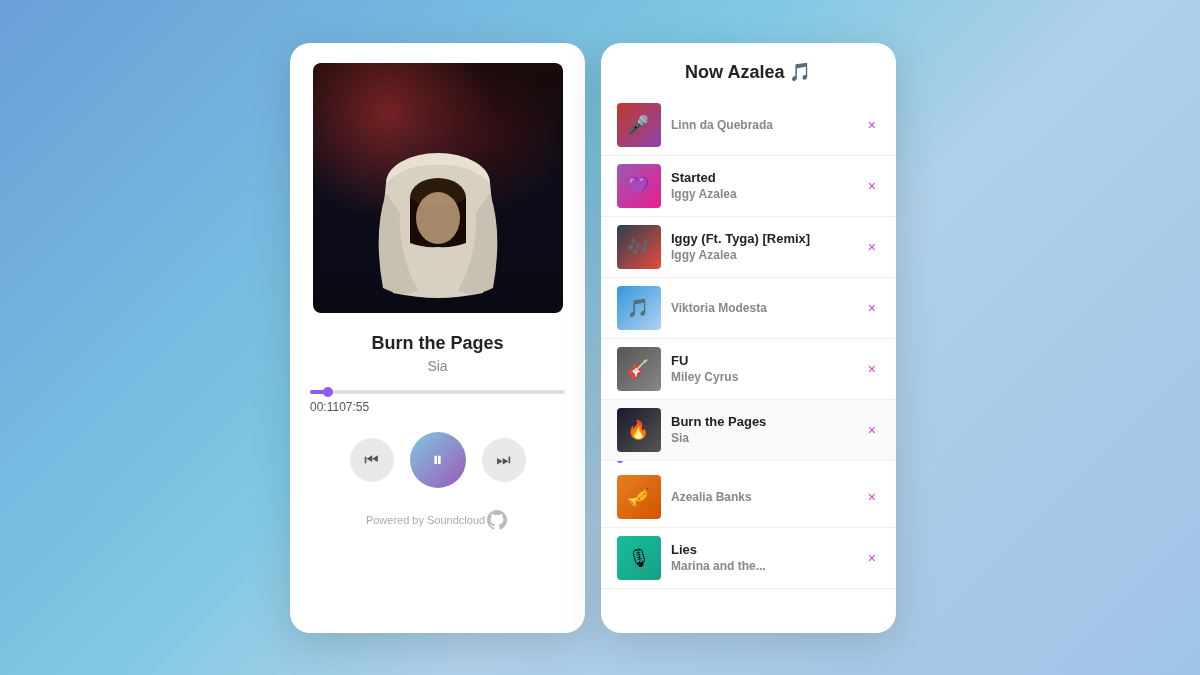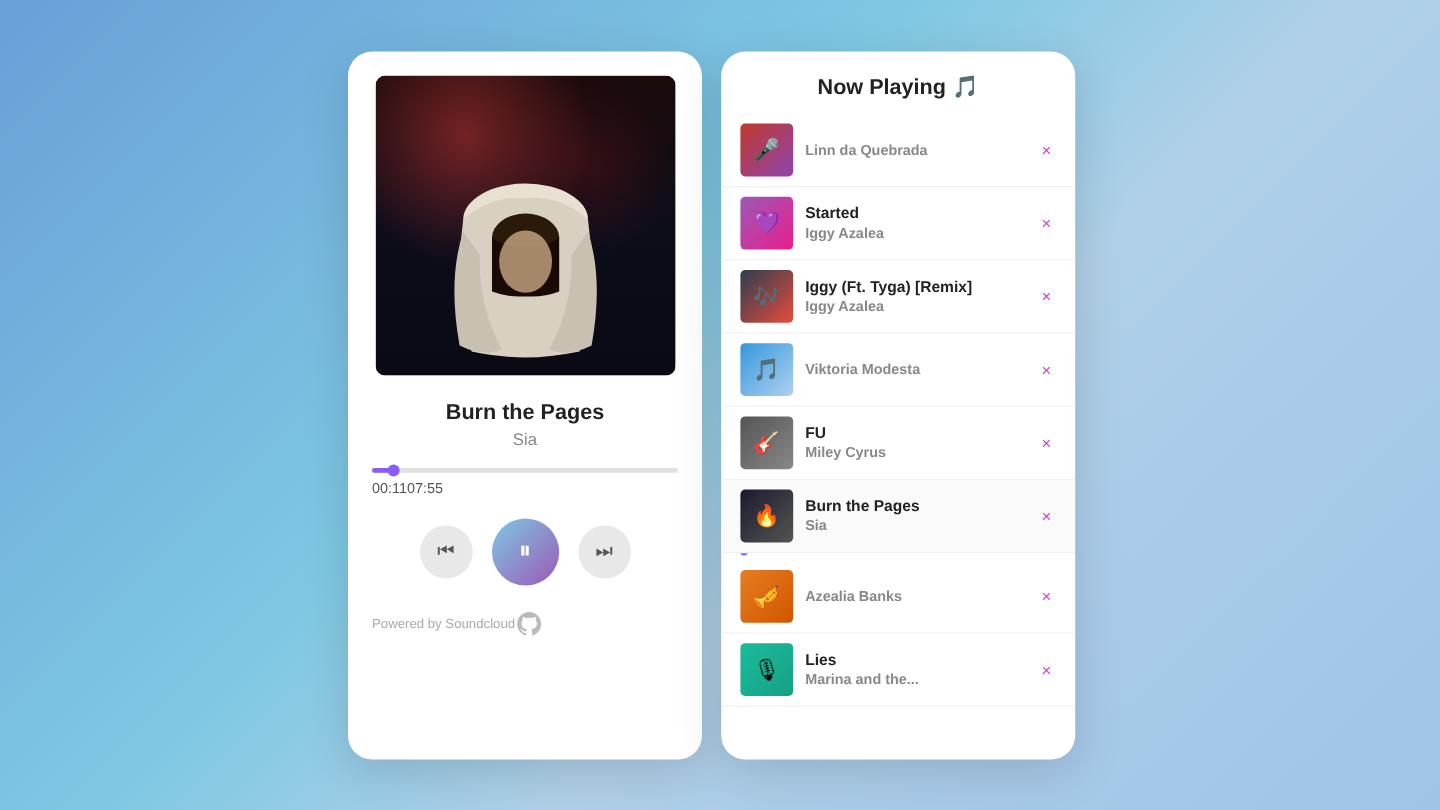--- a/index.html
+++ b/index.html
@@ -149,21 +149,21 @@
       display: flex;
       align-items: center;
       justify-content: center;
       font-size: 20px;
       color: #fff;
     }
 
     .powered-row {
       width: 100%;
       display: flex;
-      justify-content: flex-start;
+      justify-content: center;
       align-items: center;
     }
 
     .powered-text {
       font-size: 11px;
       color: #aaa;
     }
 
     .github-icon {
       width: 24px;
@@ -335,21 +335,21 @@
 
     <div class="powered-row">
       <span class="powered-text">Powered by Soundcloud</span>
       <svg class="github-icon" viewBox="0 0 24 24" fill="currentColor">
         <path d="M12 2C6.477 2 2 6.477 2 12c0 4.418 2.865 8.166 6.839 9.489.5.092.682-.217.682-.482 0-.237-.008-.866-.013-1.7-2.782.603-3.369-1.342-3.369-1.342-.454-1.154-1.11-1.462-1.11-1.462-.908-.62.069-.608.069-.608 1.003.07 1.531 1.03 1.531 1.03.892 1.529 2.341 1.087 2.91.831.092-.646.35-1.086.636-1.336-2.22-.253-4.555-1.11-4.555-4.943 0-1.091.39-1.984 1.029-2.683-.103-.253-.446-1.27.098-2.647 0 0 .84-.269 2.75 1.025A9.578 9.578 0 0112 6.836c.85.004 1.705.115 2.504.337 1.909-1.294 2.747-1.025 2.747-1.025.546 1.377.202 2.394.1 2.647.64.699 1.028 1.592 1.028 2.683 0 3.842-2.339 4.687-4.566 4.935.359.309.678.919.678 1.852 0 1.336-.012 2.415-.012 2.743 0 .267.18.578.688.48C19.138 20.163 22 16.418 22 12c0-5.523-4.477-10-10-10z"></path>
       </svg>
     </div>
   </div>
 
   <div class="queue-panel">
-    <div class="queue-header">Now Playing 🎵</div>
+    <div class="queue-header">Now Azalea 🎵</div>
     <div class="queue-list" id="queue-list">
         <div class="queue-item">
     <div class="queue-thumb thumb-1">🎤</div>
     <div class="queue-info">
       <div class="queue-artist">Linn da Quebrada</div>
     </div>
     <span class="queue-remove">×</span>
   </div>
         <div class="queue-item">
     <div class="queue-thumb thumb-2">💜</div>

